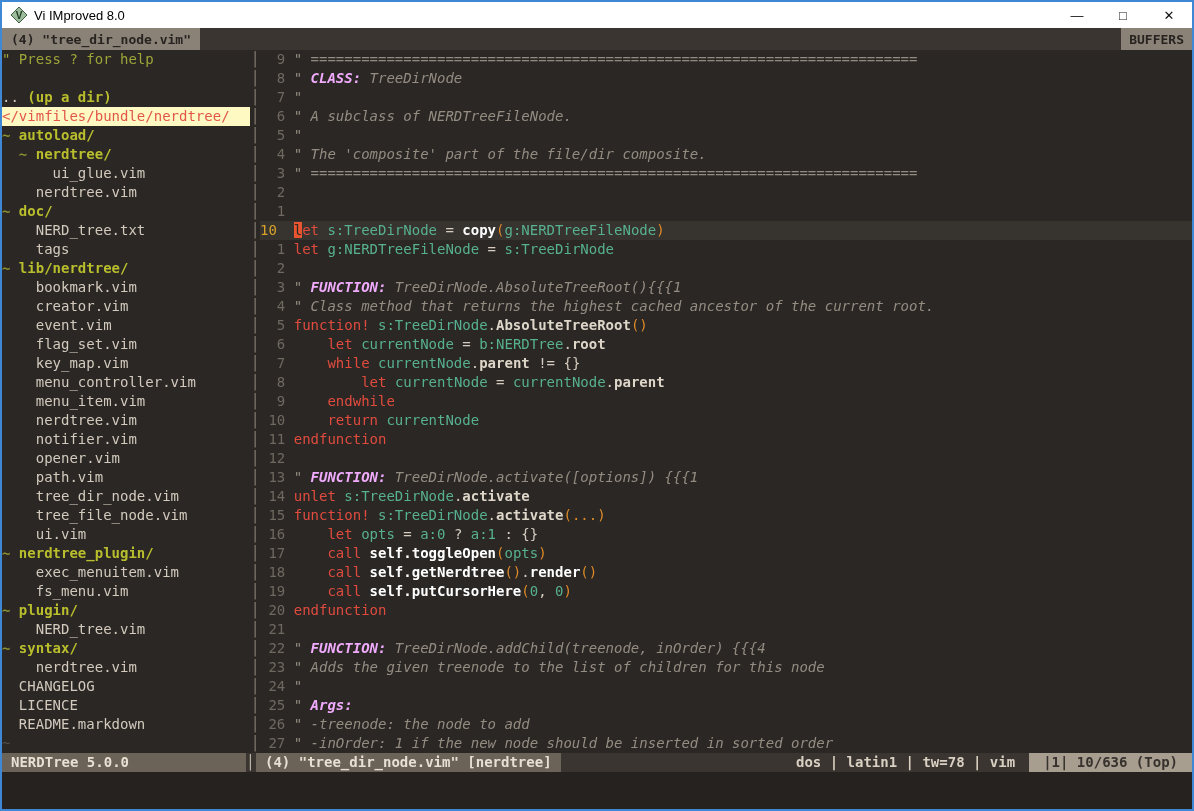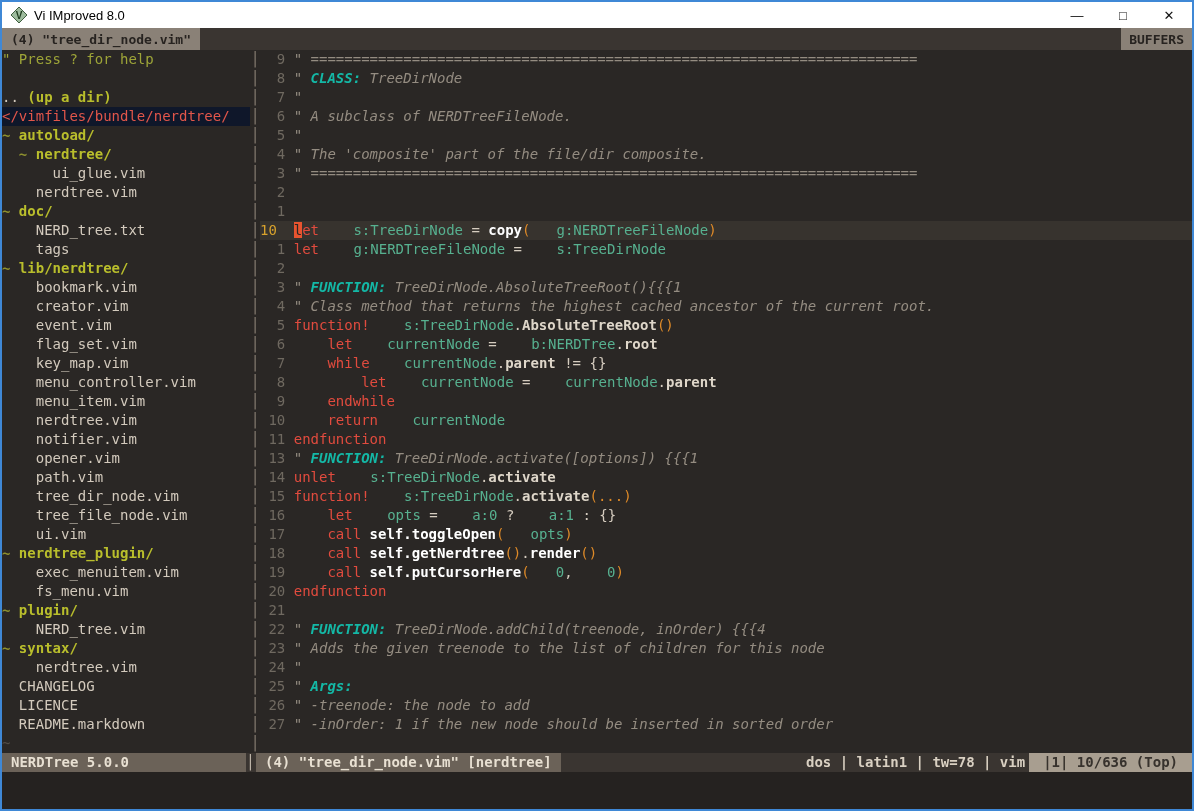--- a/index.html
+++ b/index.html
@@ -19,53 +19,53 @@
   .tabline { height:22px; background:#3a3531; display:flex; align-items:stretch;
              font:bold 13px "DejaVu Sans Mono",monospace; flex:none; }
   .tab { background:#8a8177; color:#272320; padding:0 9px; display:flex; align-items:center; }
   .buffers { margin-left:auto; background:#8a8177; color:#272320; padding:8px 8px;
              display:flex; align-items:center; }
 
   
   .main { display:flex; height:703px; flex:none; font:14px/19px "DejaVu Sans Mono",monospace; overflow:hidden; }
   .nerdtree { width:248px; flex:none; white-space:pre; overflow:hidden; }
   .trow { height:19px; }
-  .trow.sel { background:#0f172a; }
+  .trow.sel { background:#fef9c3; }
   .t-help    { color:#9da438; }
   .t-file    { color:#d3cabd; }
   .t-dir     { color:#b9be2c; font-weight:bold; }
   .t-tprefix { color:#8e912f; font-weight:bold; }
   .t-root    { color:#e2564a; }
   .t-nontext { color:#514c47; }
   .vsep { width:10px; flex:none; color:#8b8175; text-align:center; white-space:pre;
           font:14px/19px "DejaVu Sans Mono",monospace; }
   .editor { flex:1; overflow:hidden; }
   .erow { height:19px; display:flex; white-space:pre; }
   .erow.cur { background:#37332e; }
   .lnum { flex:none; width:3ch; text-align:right; color:#6f6960; margin-right:1ch; }
   .erow.cur .lnum { text-align:left; color:#d8a22c; }
   .code { white-space:pre; }
   .s-k { color:#e14b3e; }
-  .s-i { color:#57b190;margin-left:26px; }
+  .s-i { color:#57b190; }
   .s-f { color:#ffffff; font-weight:bold; }
   .s-p { color:#de8a28; }
   .s-o { color:#d6cdc0; }
   .s-m { color:#ded6c9; font-weight:bold; }
   .s-c { color:#948c81; font-style:italic; }
-  .s-b { color:#14b8a6; font-style:italic; font-weight:bold;text-align:center; }
+  .s-b { color:#f0abfc; font-style:italic; font-weight:bold;text-align:center; }
   .s-cursor { background:#e8542f; color:#2a2725; }
 
   
   .statusline { height:19px; flex:none; display:flex; background:#3a3531;
                 font:bold 14px/19px "DejaVu Sans Mono",monospace; color:#ddd4c6; }
   .st-left { width:244px; flex:none; background:#6b6258; color:#e8e0d2; padding-left:9px; }
   .st-gap  { width:10px; flex:none; color:#c8bfb2; text-align:left; }
   .st-file { background:#6b6258; color:#e8e0d2; padding:0 9px; }
   .st-fill { flex:1; }
-  .st-opts { padding-right:4px; color:#d9d0c2; }
+  .st-opts { padding-right:14px; color:#d9d0c2; }
   .st-pos  { background:#a89e90; color:#37322d; padding:0 14px; }
 
   
   .cmdline { height:37px; flex:none; background:#252220; }
 </style>
 </head>
 <body>
 
 <div class="window">
 
@@ -143,20 +143,21 @@
         <div class="erow"><span class="lnum">2</span><span class="code"></span></div>
         <div class="erow"><span class="lnum">3</span><span class="code"><span class="s-c">" </span><span class="s-b">FUNCTION:</span><span class="s-c"> TreeDirNode.AbsoluteTreeRoot(){{{1</span></span></div>
         <div class="erow"><span class="lnum">4</span><span class="code"><span class="s-c">" Class method that returns the highest cached ancestor of the current root.</span></span></div>
         <div class="erow"><span class="lnum">5</span><span class="code"><span class="s-k">function!</span><span class="s-o"> </span><span class="s-i">s:TreeDirNode</span><span class="s-o">.</span><span class="s-m">AbsoluteTreeRoot</span><span class="s-p">()</span></span></div>
         <div class="erow"><span class="lnum">6</span><span class="code"><span class="s-o">    </span><span class="s-k">let</span><span class="s-o"> </span><span class="s-i">currentNode</span><span class="s-o"> = </span><span class="s-i">b:NERDTree</span><span class="s-o">.</span><span class="s-m">root</span></span></div>
         <div class="erow"><span class="lnum">7</span><span class="code"><span class="s-o">    </span><span class="s-k">while</span><span class="s-o"> </span><span class="s-i">currentNode</span><span class="s-o">.</span><span class="s-m">parent</span><span class="s-o"> != {}</span></span></div>
         <div class="erow"><span class="lnum">8</span><span class="code"><span class="s-o">        </span><span class="s-k">let</span><span class="s-o"> </span><span class="s-i">currentNode</span><span class="s-o"> = </span><span class="s-i">currentNode</span><span class="s-o">.</span><span class="s-m">parent</span></span></div>
         <div class="erow"><span class="lnum">9</span><span class="code"><span class="s-o">    </span><span class="s-k">endwhile</span></span></div>
         <div class="erow"><span class="lnum">10</span><span class="code"><span class="s-o">    </span><span class="s-k">return</span><span class="s-o"> </span><span class="s-i">currentNode</span></span></div>
         <div class="erow"><span class="lnum">11</span><span class="code"><span class="s-k">endfunction</span></span></div>
+        <div class="erow"><span class="lnum">12</span><span class="code"></span></div>
         <div class="erow"><span class="lnum">13</span><span class="code"><span class="s-c">" </span><span class="s-b">FUNCTION:</span><span class="s-c"> TreeDirNode.activate([options]) {{{1</span></span></div>
         <div class="erow"><span class="lnum">14</span><span class="code"><span class="s-k">unlet</span><span class="s-o"> </span><span class="s-i">s:TreeDirNode</span><span class="s-o">.</span><span class="s-m">activate</span></span></div>
         <div class="erow"><span class="lnum">15</span><span class="code"><span class="s-k">function!</span><span class="s-o"> </span><span class="s-i">s:TreeDirNode</span><span class="s-o">.</span><span class="s-m">activate</span><span class="s-p">(...)</span></span></div>
         <div class="erow"><span class="lnum">16</span><span class="code"><span class="s-o">    </span><span class="s-k">let</span><span class="s-o"> </span><span class="s-i">opts</span><span class="s-o"> = </span><span class="s-i">a:0</span><span class="s-o"> ? </span><span class="s-i">a:1</span><span class="s-o"> : </span><span class="s-o">{}</span></span></div>
         <div class="erow"><span class="lnum">17</span><span class="code"><span class="s-o">    </span><span class="s-k">call</span><span class="s-o"> </span><span class="s-f">self.toggleOpen</span><span class="s-p">(</span><span class="s-i">opts</span><span class="s-p">)</span></span></div>
         <div class="erow"><span class="lnum">18</span><span class="code"><span class="s-o">    </span><span class="s-k">call</span><span class="s-o"> </span><span class="s-f">self.getNerdtree</span><span class="s-p">()</span><span class="s-o">.</span><span class="s-f">render</span><span class="s-p">()</span></span></div>
         <div class="erow"><span class="lnum">19</span><span class="code"><span class="s-o">    </span><span class="s-k">call</span><span class="s-o"> </span><span class="s-f">self.putCursorHere</span><span class="s-p">(</span><span class="s-i">0</span><span class="s-o">, </span><span class="s-i">0</span><span class="s-p">)</span></span></div>
         <div class="erow"><span class="lnum">20</span><span class="code"><span class="s-k">endfunction</span></span></div>
         <div class="erow"><span class="lnum">21</span><span class="code"></span></div>
         <div class="erow"><span class="lnum">22</span><span class="code"><span class="s-c">" </span><span class="s-b">FUNCTION:</span><span class="s-c"> TreeDirNode.addChild(treenode, inOrder) {{{4</span></span></div>

